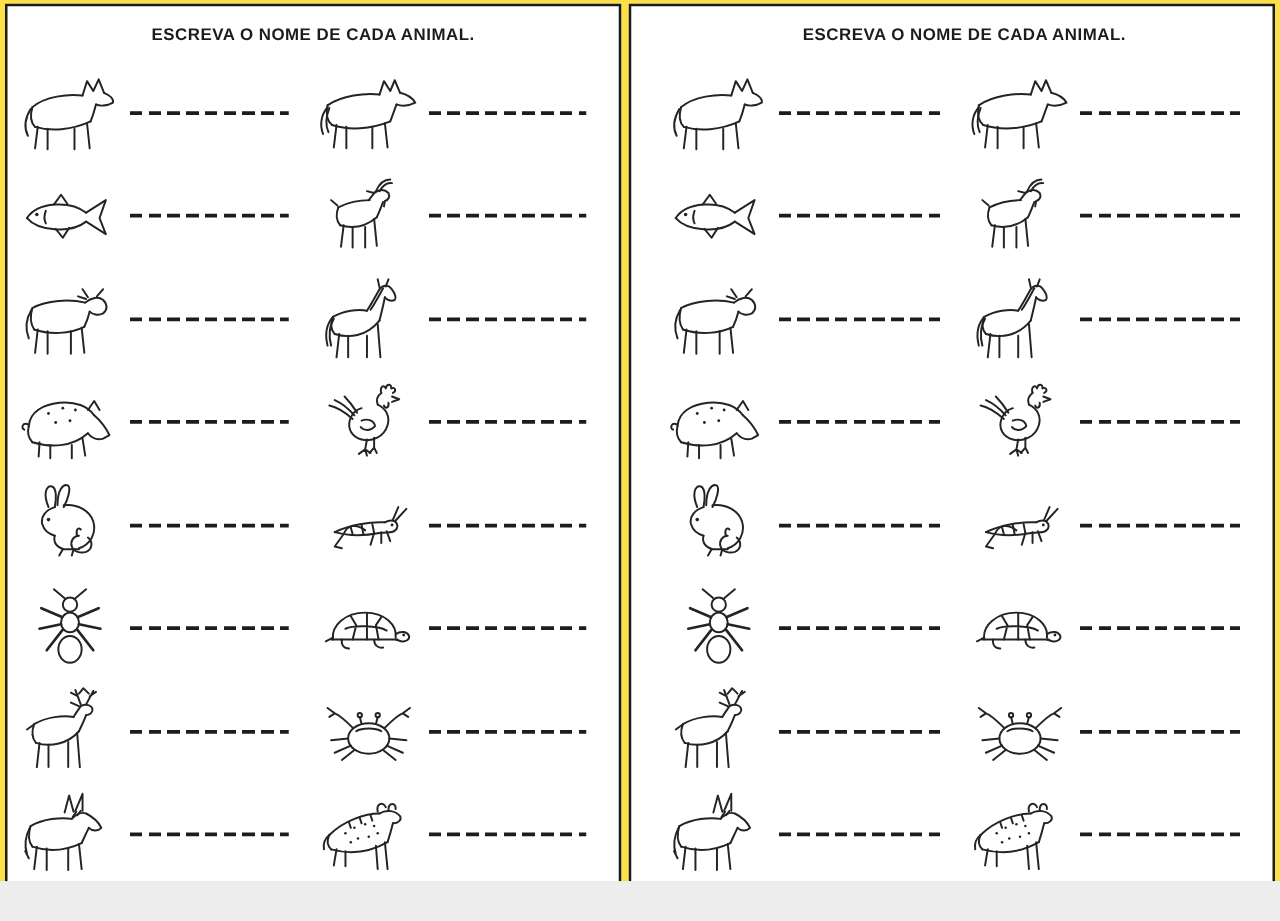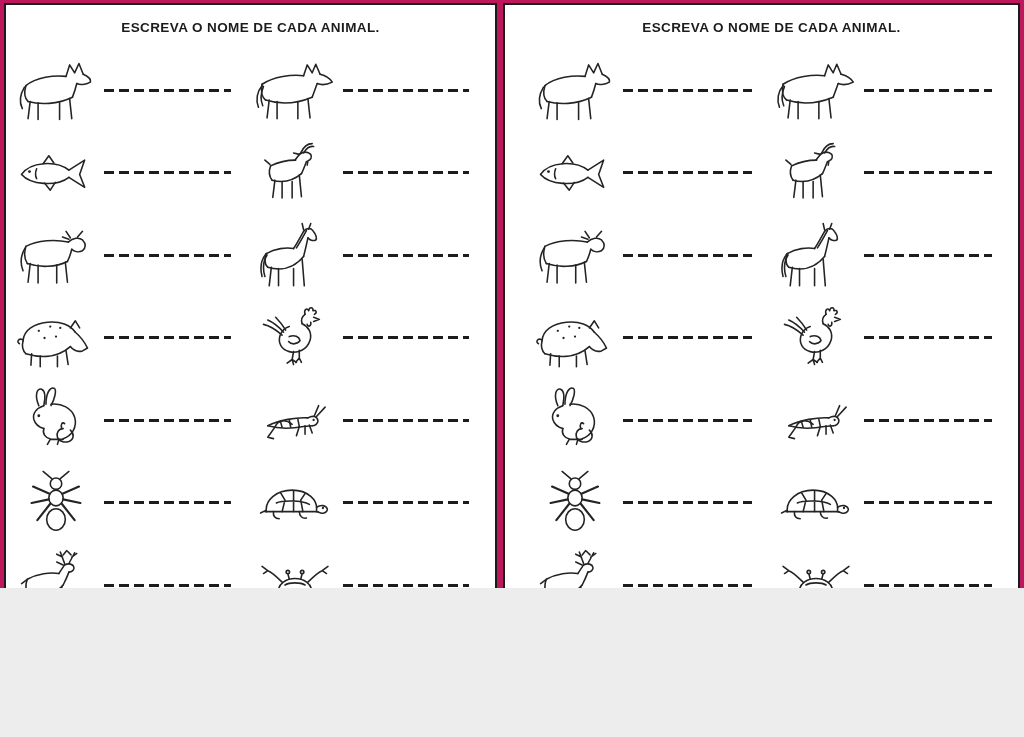--- a/index.html
+++ b/index.html
@@ -1,16 +1,16 @@
 <!DOCTYPE html>
 <html style="--ink: #1c1c1c;"><head>
 <meta charset="utf-8">
 <style>
   html,body{margin:0;padding:0;background:#ededed;}
-  .canvas{position:relative;width:1024px;height:588px;background:#be185d;
+  .canvas{position:relative;width:1024px;height:705px;background:#fde047;
           font-family:"Liberation Sans",sans-serif;overflow:hidden;}
   .page{position:absolute;top:3px;height:728px;background:#ffffff;
         border:2px solid #1b1b1b;box-sizing:border-box;}
   .page-1{left:4px;width:493px;}
   .page-2{left:503px;width:517px;padding-left:20px;}
   .page-title{margin:0;padding-top:15px;text-align:center;
               font-size:13.5px;font-weight:bold;letter-spacing:.4px;color:#1c1c1c;}
   .cols{display:flex;padding:14px 6px 0 6px;}
   .col{flex:1;display:flex;flex-direction:column;min-width:0;}
   .row{display:flex;align-items:center;height:82.5px;}

